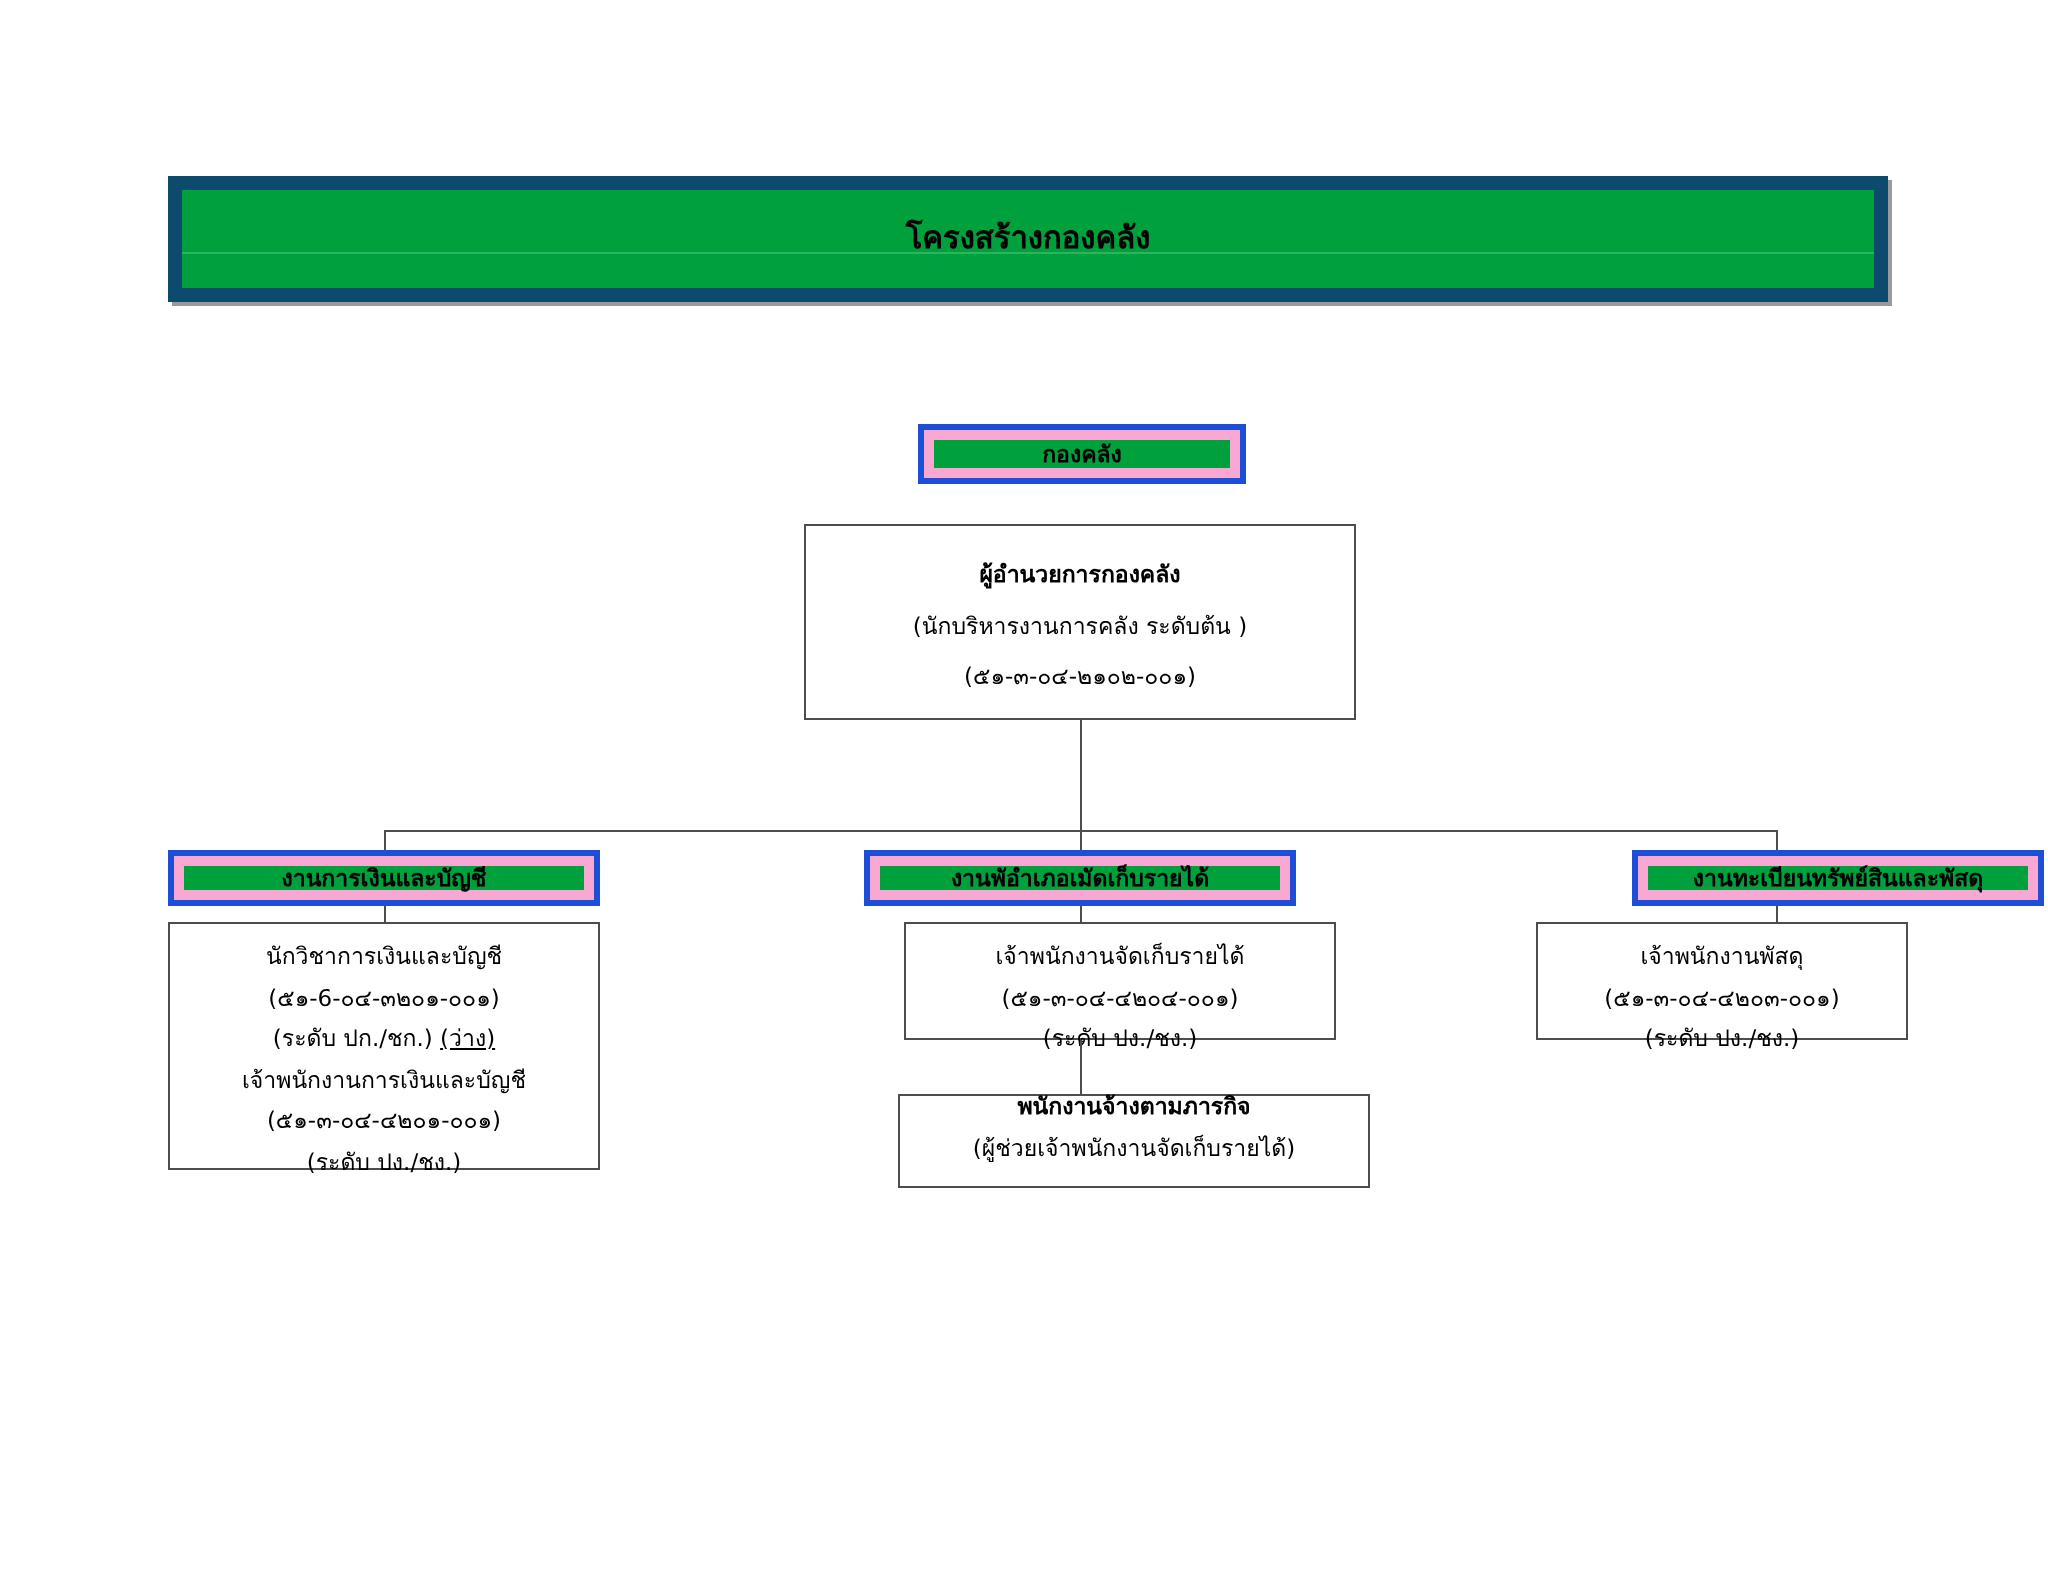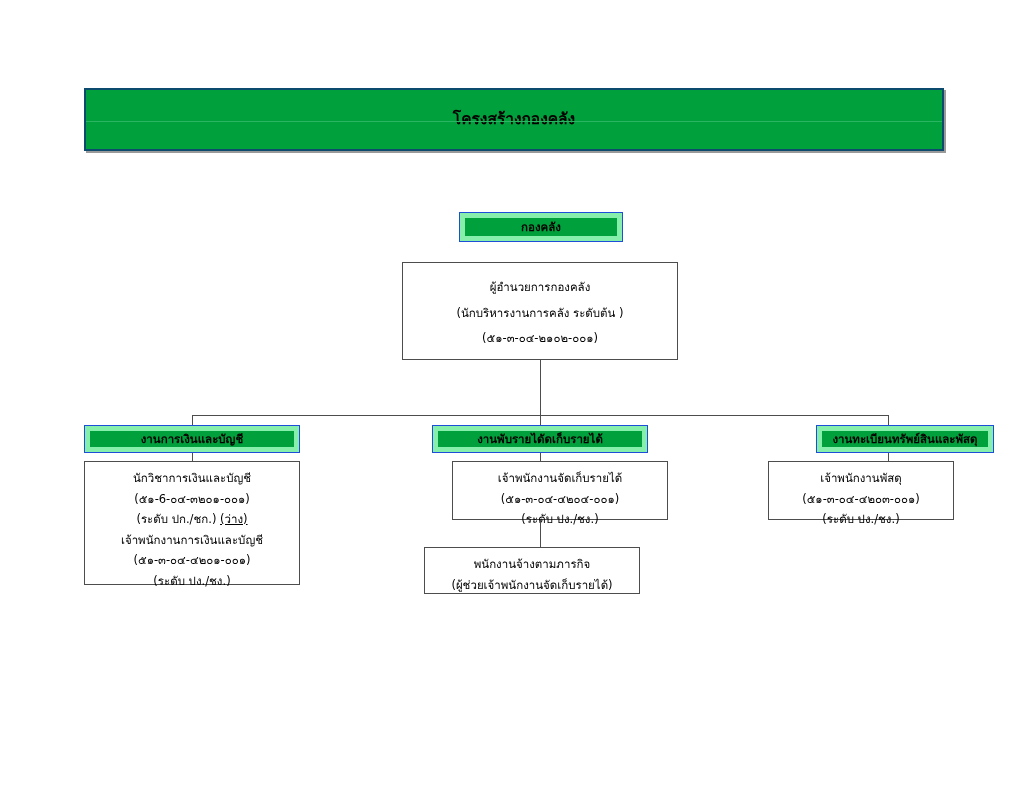--- a/index.html
+++ b/index.html
@@ -19,21 +19,21 @@
   
   .abs { position: absolute; box-sizing: border-box; }
 
   
   .title-banner {
     left: 84px;
     top: 88px;
     width: 860px;
     height: 63px;
     background: #00a03c;
-    border: 2px solid #0c4a6e;
+    border: 7px solid #0c4a6e;
     box-shadow: 2px 2px 0 #9a9a9a;
     display: flex;
     flex-direction: column;
     align-items: center;
     justify-content: center;
   }
   .title-line1 {
     font-size: 15.5px;
     font-weight: bold;
     color: #000000;
@@ -53,22 +53,22 @@
     position: absolute;
     left: 0;
     right: 0;
     top: 31px;
     height: 1px;
     background: #2ab563;
   }
 
   
   .green-chip {
-    background: #86efac;
-    border: 1px solid #1d4ed8;
+    background: #f9a8d4;
+    border: 3px solid #1d4ed8;
     padding: 5px;
     display: flex;
     align-items: center;
     justify-content: center;
   }
   .green-chip > .inner {
     width: 100%;
     height: 100%;
     background: #00a03c;
     display: flex;
@@ -91,21 +91,21 @@
     flex-direction: column;
     align-items: center;
     text-align: center;
   }
   .wbox .ln {
     font-size: 11.5px;
     line-height: 1.0;
     color: #000000;
     white-space: nowrap;
   }
-  .wbox .ln.bold { font-weight: normal; }
+  .wbox .ln.bold { font-weight: bold; }
 
   
   .vline { background: #4d4d4d; width: 1px; }
   .hline { background: #4d4d4d; height: 1px; }
 </style>
 </head>
 <body>
 
 <div class="abs title-banner">
   <div class="title-sep"></div>
@@ -145,36 +145,36 @@
     <span>(ระดับ ปก./ชก.)</span>
     <span style="text-decoration:underline;">(ว่าง)</span>
   </div>
   <div class="ln">เจ้าพนักงานการเงินและบัญชี</div>
   <div class="ln">(๕๑-๓-๐๔-๔๒๐๑-๐๐๑)</div>
   <div class="ln">(ระดับ ปง./ชง.)</div>
 </div>
 
 <div class="abs green-chip" style="left:432px; top:425px; width:216px; height:28px;">
   <div class="inner">
-    <span class="chip-label">งานพับรายไดัดเก็บรายได้</span>
+    <span class="chip-label">งานพัอำเภอเมัดเก็บรายได้</span>
   </div>
 </div>
 <div class="abs vline" style="left:540px; top:453px; width:1px; height:8px;"></div>
 <div class="abs wbox" style="left:432px; top:461px; width:216px; height:59px; padding-top:11px; gap:9px;margin-left:20px;">
   <div class="ln">เจ้าพนักงานจัดเก็บรายได้</div>
   <div class="ln">(๕๑-๓-๐๔-๔๒๐๔-๐๐๑)</div>
   <div class="ln">(ระดับ ปง./ชง.)</div>
 </div>
 <div class="abs vline" style="left:540px; top:520px; width:1px; height:27px;"></div>
-<div class="abs wbox" style="left:424px; top:547px; width:216px; height:47px; padding-top:11px; gap:9px;">
+<div class="abs wbox" style="left:449px; top:547px; width:236px; height:47px; gap:9px;">
   <div class="ln bold">พนักงานจ้างตามภารกิจ</div>
   <div class="ln">(ผู้ช่วยเจ้าพนักงานจัดเก็บรายได้)</div>
 </div>
 
-<div class="abs green-chip" style="left:816px; top:425px; width:178px; height:28px;">
+<div class="abs green-chip" style="left:816px; top:425px; width:206px; height:28px;">
   <div class="inner">
     <span class="chip-label">งานทะเบียนทรัพย์สินและพัสดุ</span>
   </div>
 </div>
 <div class="abs vline" style="left:888px; top:453px; width:1px; height:8px;"></div>
 <div class="abs wbox" style="left:768px; top:461px; width:186px; height:59px; padding-top:11px; gap:9px;">
   <div class="ln">เจ้าพนักงานพัสดุ</div>
   <div class="ln">(๕๑-๓-๐๔-๔๒๐๓-๐๐๑)</div>
   <div class="ln">(ระดับ ปง./ชง.)</div>
 </div>

